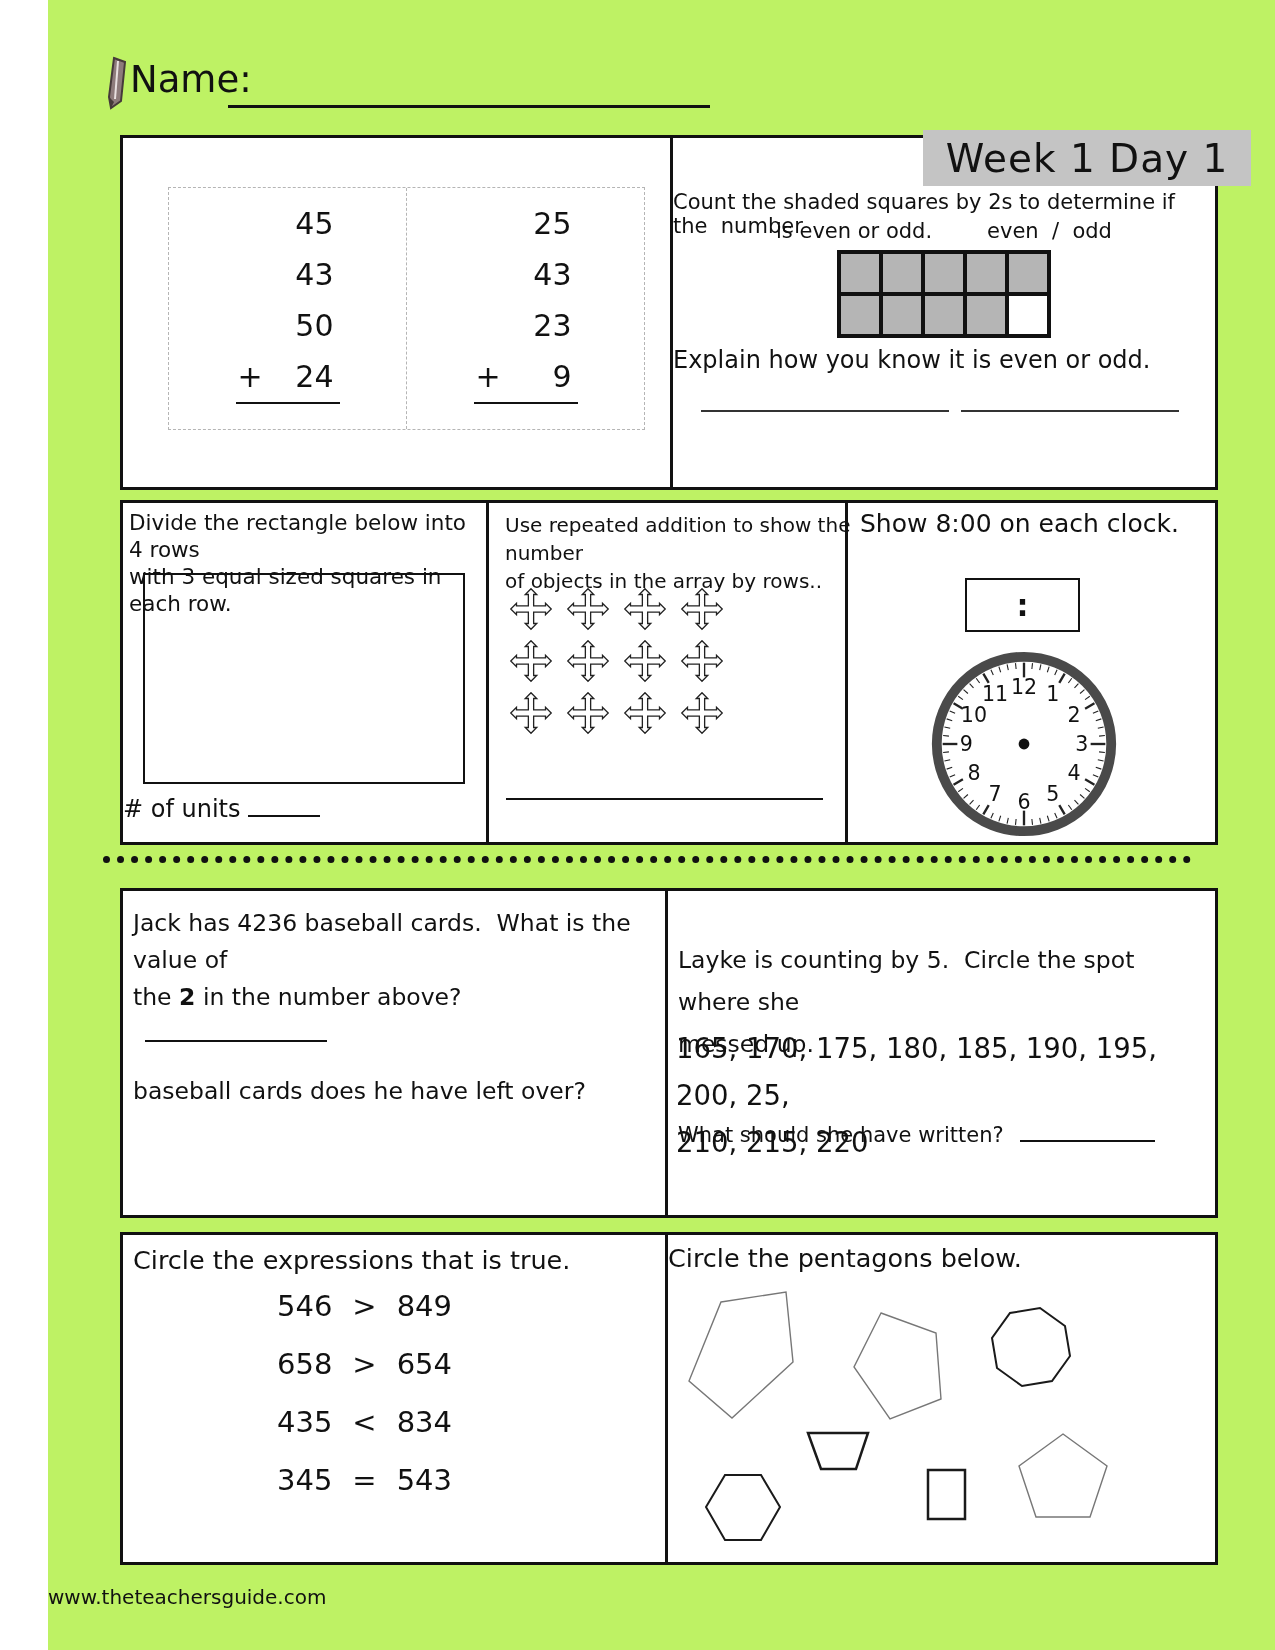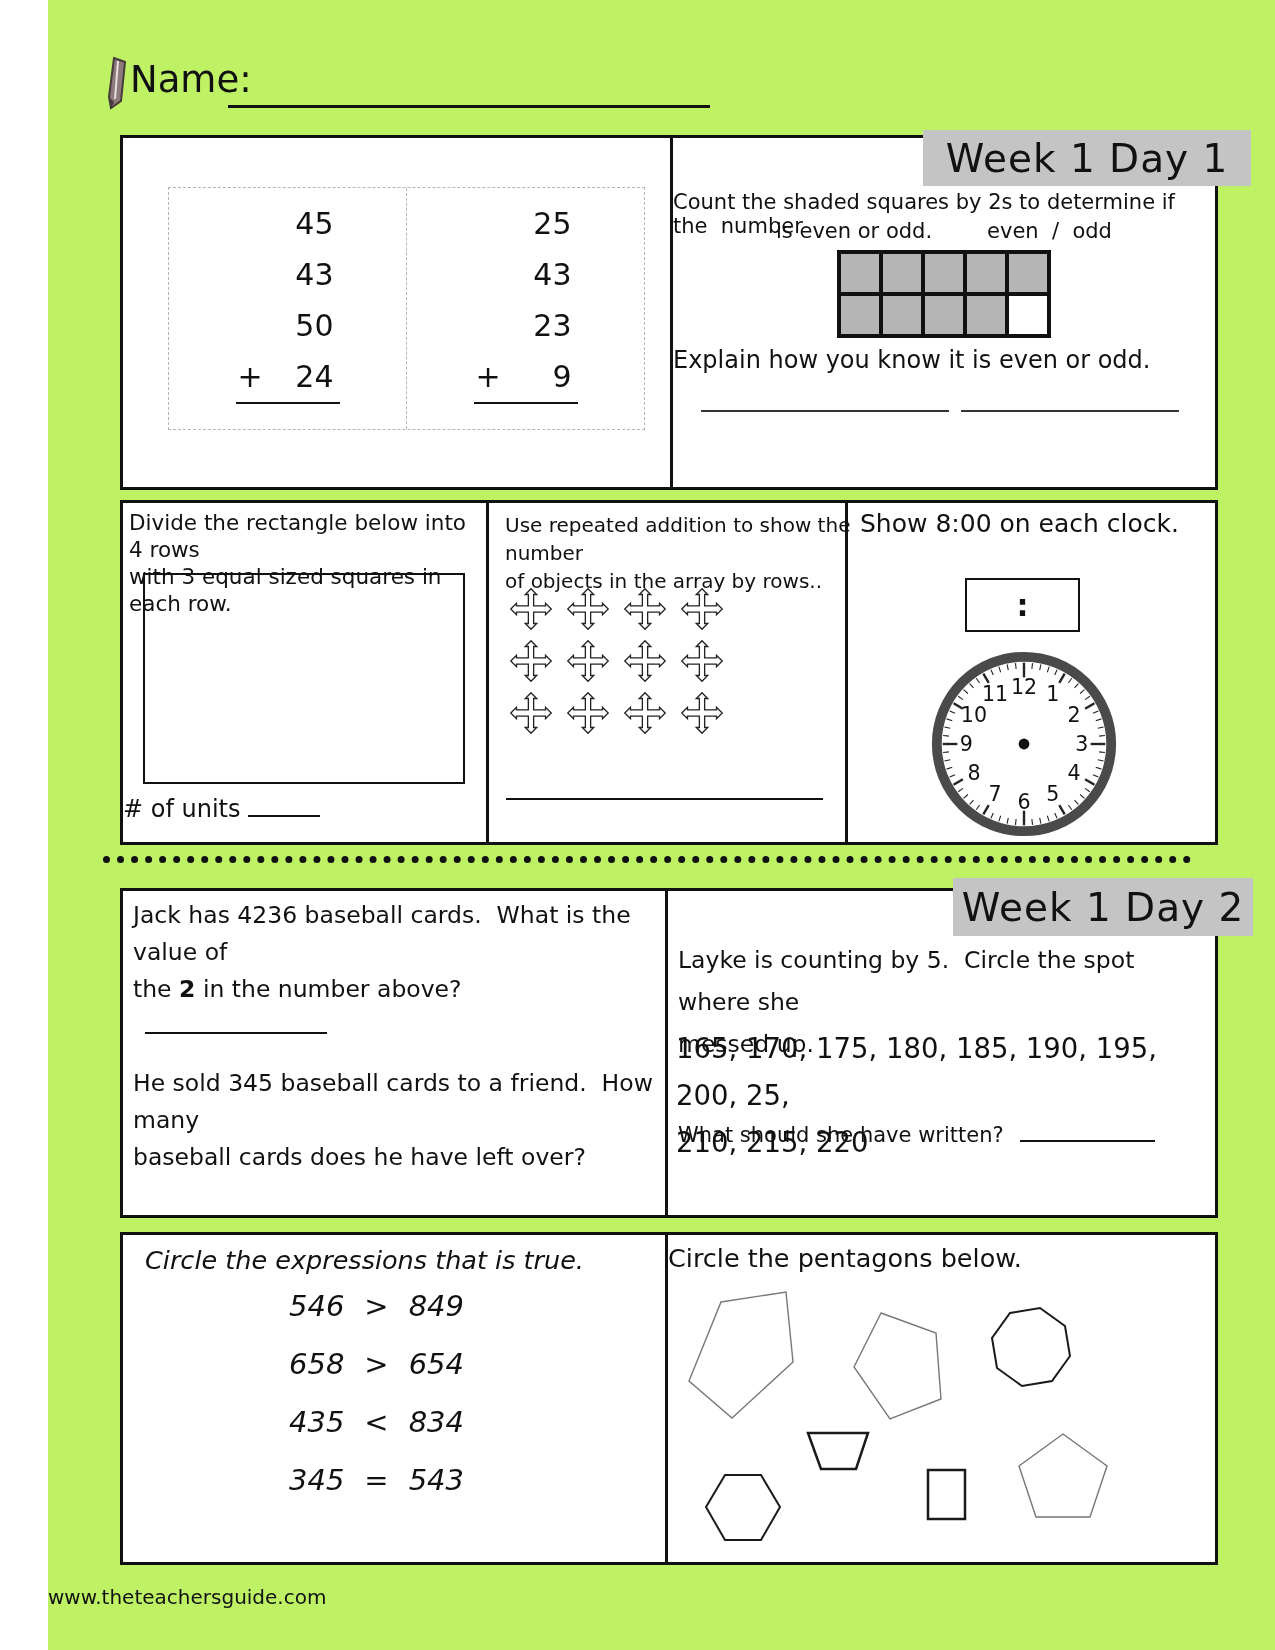--- a/index.html
+++ b/index.html
@@ -56,28 +56,28 @@
   .array-row{display:flex;gap:13px;height:52px;}
   .array-blank{left:17px;top:295px;width:317px;border-top:2.5px solid #111;}
   .clock-instr{left:12px;top:6px;font-size:25px;}
   .digital-box{left:117px;top:75px;width:111px;height:50px;border:2px solid #111;
       display:flex;align-items:center;justify-content:center;font-size:30px;font-weight:bold;}
   .analog-clock{left:78px;top:143px;}
 
   
   .b3-left{left:0;top:0;width:542px;height:100%;}
   .b3-right{left:542px;top:0;width:547px;height:100%;border-left:3px solid #111;}
-  .jack-text{left:10px;top:6px;width:525px;font-size:23.5px;line-height:37px;}
+  .jack-text{left:10px;top:14px;width:525px;font-size:23.5px;line-height:37px;}
   .jack-p2{margin-top:20px;}
   .layke-instr{left:10px;top:48px;width:530px;font-size:23.5px;line-height:42px;}
   .layke-seq{left:8px;top:134px;width:535px;font-size:27.5px;line-height:47px;}
   .layke-q{left:10px;top:228px;font-size:21px;}
 
   
-  .b4-left{left:16px;top:0;width:542px;height:100%;font-style:italic;}
+  .b4-left{left:4px;top:0;width:542px;height:100%;}
   .b4-right{left:542px;top:0;width:547px;height:100%;border-left:3px solid #111;}
   .expr-instr{left:6px;top:10px;font-size:25.5px;}
   .expr-list{left:150px;top:54px;text-align:right;}
   .expr-row{display:flex;gap:20px;font-size:29px;margin-bottom:24px;}
   .pent-instr{left:0;top:8px;width:100%;font-size:25.5px;z-index:2;}
   .shapes-svg{left:0;top:0;}
 
   .dotted-sep{left:55px;top:856px;width:1088px;height:0;border-top:7px dotted #111;}
   .footer{left:0;top:1585px;width:100%;font-size:20px;}
 </style>
@@ -88,21 +88,20 @@
 
   <svg class="abs" style="left:52px;top:55px;" width="32" height="56" viewBox="0 0 32 56">
     <path d="M14 3 L25 7 L21 46 L11 53 L9 42 Z" fill="#8d7b7b" stroke="#463a3a" stroke-width="2"></path>
     <path d="M18 6 L15 44" stroke="#e8e0e0" stroke-width="2" fill="none"></path>
     <path d="M11 53 L9 42 L14 47 Z" fill="#463a3a"></path>
   </svg>
   <div class="abs name-label">Name:</div>
   <div class="abs name-line"></div>
 
   <div class="abs day-header" id="day1-header" style="background: rgb(196, 196, 196);">Week 1 Day 1</div>
-  <div class="abs day-header" id="day2-header" style="background: rgb(196, 196, 196);">Week 1 Day 2</div>
 
   <div class="box" id="box1">
     <div class="abs b1-left">
       <div class="abs dashed-box">
         <div class="dashed-half">
           <div class="add-problem" id="add-problem-0">
               <div class="row">45</div>
               <div class="row">43</div>
               <div class="row">50</div>
               <div class="row last">
@@ -295,21 +294,20 @@
 
   <div class="box" id="box3">
     <div class="abs b3-left">
       <div class="abs jack-text">
         <div class="pre">Jack has 4236 baseball cards.  What is the value of</div>
         <div>
           <span class="pre">the </span><b>2</b><span class="pre"> in the number above?</span>
           <span class="blank" style="width:182px;margin-left:12px;"></span>
         </div>
         <div class="jack-p2">
-          <div class="pre">He sold 345 baseball cards to a friend.  How many</div>
           <div class="pre">baseball cards does he have left over?</div>
         </div>
       </div>
     </div>
     <div class="abs b3-right">
       <div class="abs layke-instr pre">Layke is counting by 5.  Circle the spot where she
 messed up.</div>
       <div class="abs layke-seq pre">165, 170, 175, 180, 185, 190, 195, 200, 25,
 210, 215, 220</div>
       <div class="abs layke-q">

